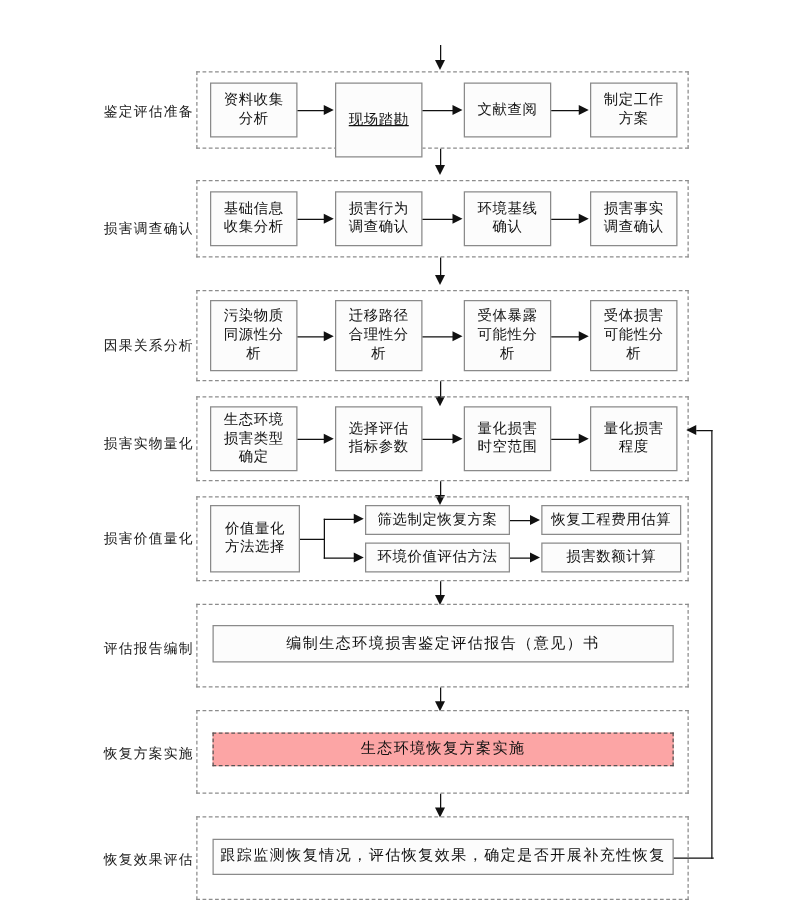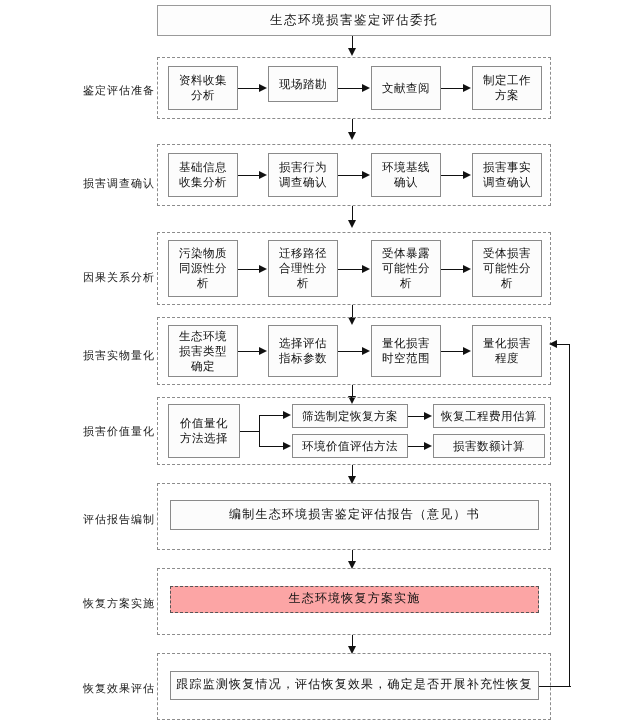--- a/index.html
+++ b/index.html
@@ -80,33 +80,32 @@
     border-top:4.5px solid transparent;
     border-bottom:4.5px solid transparent;
     border-right:8px solid #111;
   }
 </style>
 </head>
 <body>
 
 <div id="canvas">
 
-  <div class="node title" style="left:157px;top:5px;width:394px;height:31px;">生态环境损害鉴定评估委托</div>
 
   <div class="vline" style="left:352px;top:36px;height:15px;"></div>
   <div class="arrow-d" style="left:348px;top:48px;"></div>
 
   <div class="stage-label" style="left:55px;top:85px;width:100px;">鉴定评估准备</div>
   <div class="abs stage-box" style="left:157px;top:57px;width:394px;height:62px;"></div>
 
   <div class="node" style="left:168px;top:66px;width:70px;height:44px;">
     <span style="white-space:pre-line;">资料收集
 分析</span>
   </div>
-  <div class="node" style="left:268px;top:66px;width:70px;height:36px;">
+  <div class="node" style="left:268px;top:66px;width:70px;height:60px;text-decoration:underline;">
     <span style="white-space:pre-line;">现场踏勘</span>
   </div>
   <div class="node" style="left:371px;top:66px;width:70px;height:44px;">
     <span style="white-space:pre-line;">文献查阅</span>
   </div>
   <div class="node" style="left:472px;top:66px;width:70px;height:44px;">
     <span style="white-space:pre-line;">制定工作
 方案</span>
   </div>
 

